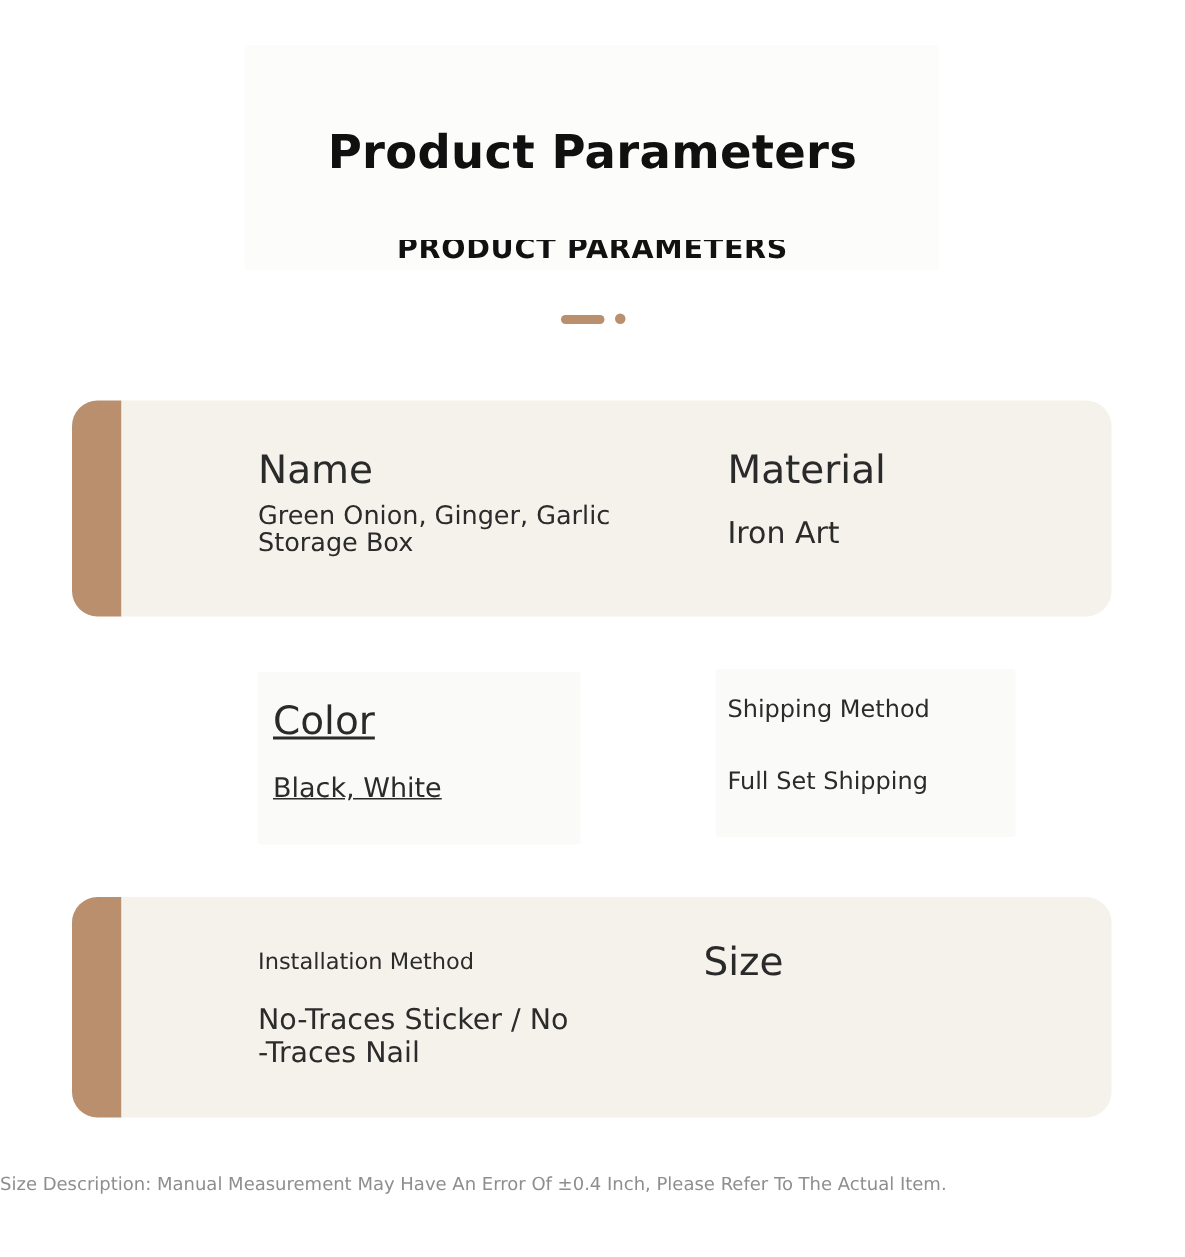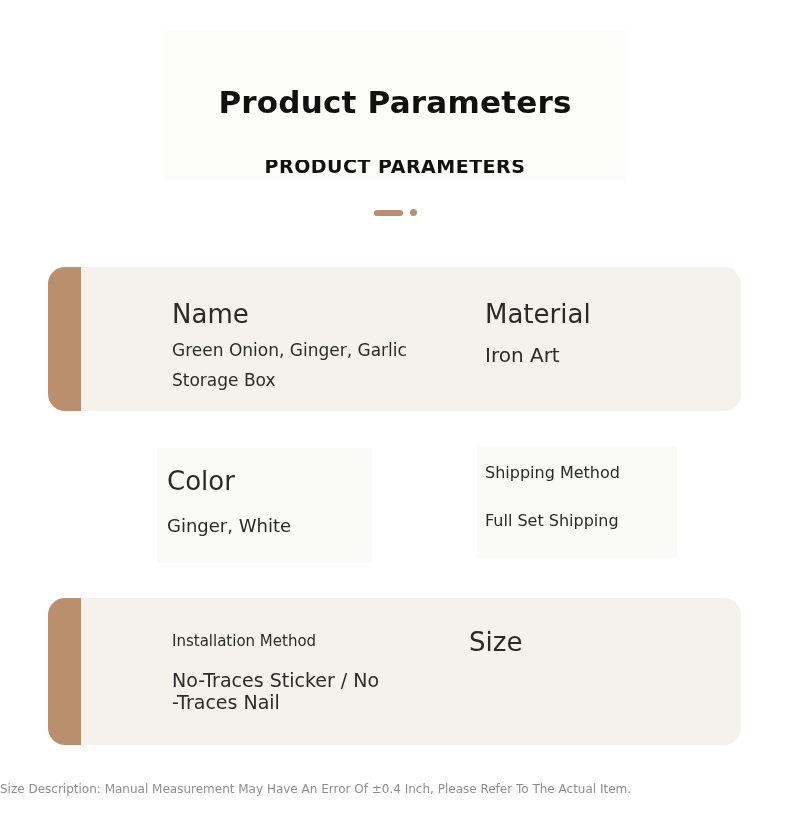--- a/index.html
+++ b/index.html
@@ -149,28 +149,28 @@
     position: relative;
     z-index: 1;
     font-family: "DejaVu Sans", "Liberation Sans", sans-serif;
     color: #2b2b2b;
     white-space: pre-line;
   }
 
   
   .f-name        { left: 91px;  top: 32px; width: 290px; }
   .f-name .field-label  { font-size: 26px; line-height: 30px; color: #2a2a2a; }
-  .f-name .field-value  { font-size: 17px; line-height: 30px; margin-top: 6px; color: #2b2b2b; }
+  .f-name .field-value  { font-size: 17px; line-height: 18px; margin-top: 6px; color: #2b2b2b; }
 
   .f-material    { left: 404px; top: 32px; width: 250px; }
   .f-material .field-label { font-size: 26px; line-height: 30px; color: #2a2a2a; }
   .f-material .field-value { font-size: 20px; line-height: 28px; margin-top: 12px; color: #2b2b2b; }
 
   
-  .f-color       { left: 86px;  top: 30px; width: 260px; }
+  .f-color       { left: 101px;  top: 30px; width: 260px; text-decoration: underline; }
   .f-color .field-label { font-size: 26px; line-height: 30px; color: #2a2a2a; }
   .f-color .field-value { font-size: 18px; line-height: 24px; margin-top: 18px; color: #2b2b2b; }
   .f-color .field-bg    { left: -10px; top: -18px; width: 215px; height: 115px; }
 
   .f-shipping    { left: 404px; top: 26px; width: 250px; }
   .f-shipping .field-label { font-size: 16px; line-height: 22px; color: #2b2b2b; }
   .f-shipping .field-value { font-size: 16px; line-height: 22px; margin-top: 26px; color: #2b2b2b; }
   .f-shipping .field-bg    { left: -8px; top: -16px; width: 200px; height: 112px; }
 
   
@@ -231,21 +231,21 @@
     </div>
   </div>
 
   <div class="spec-card plain card-row-2">
     <div class="card-accent"></div>
     <div class="card-body">
 
       <div class="field f-color">
         <div class="field-bg"></div>
         <div class="field-label">Color</div>
-        <div class="field-value">Ginger, White</div>
+        <div class="field-value">Black, White</div>
       </div>
 
       <div class="field f-shipping">
         <div class="field-bg"></div>
         <div class="field-label">Shipping Method</div>
         <div class="field-value">Full Set Shipping</div>
       </div>
 
     </div>
   </div>

